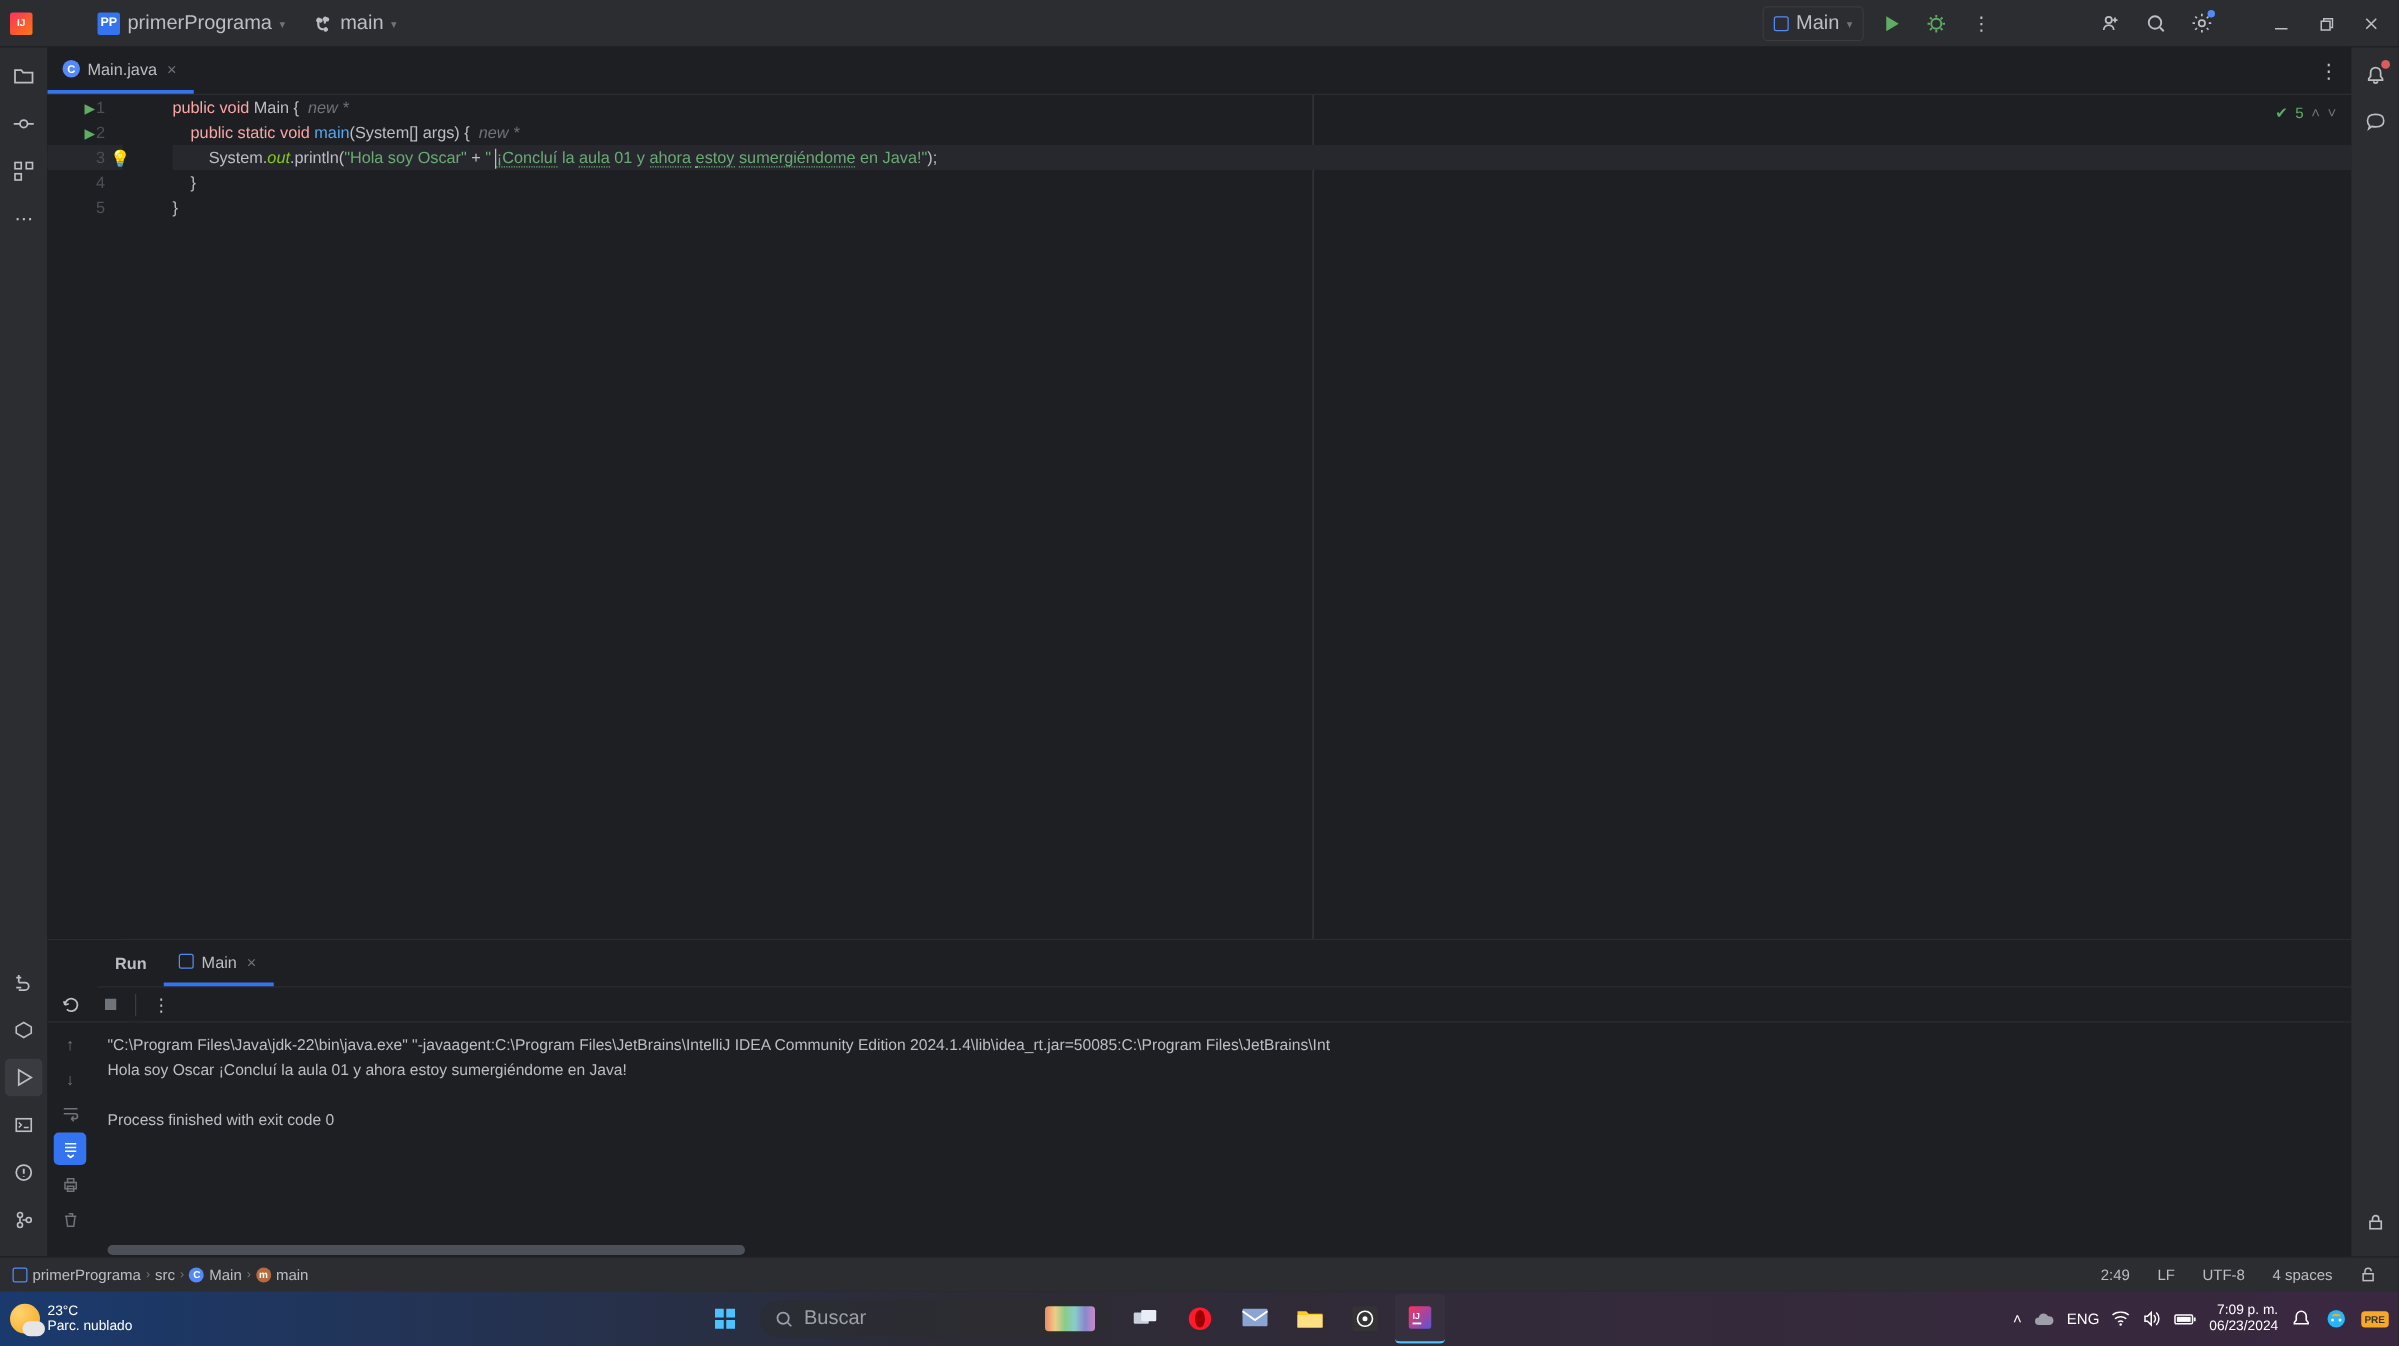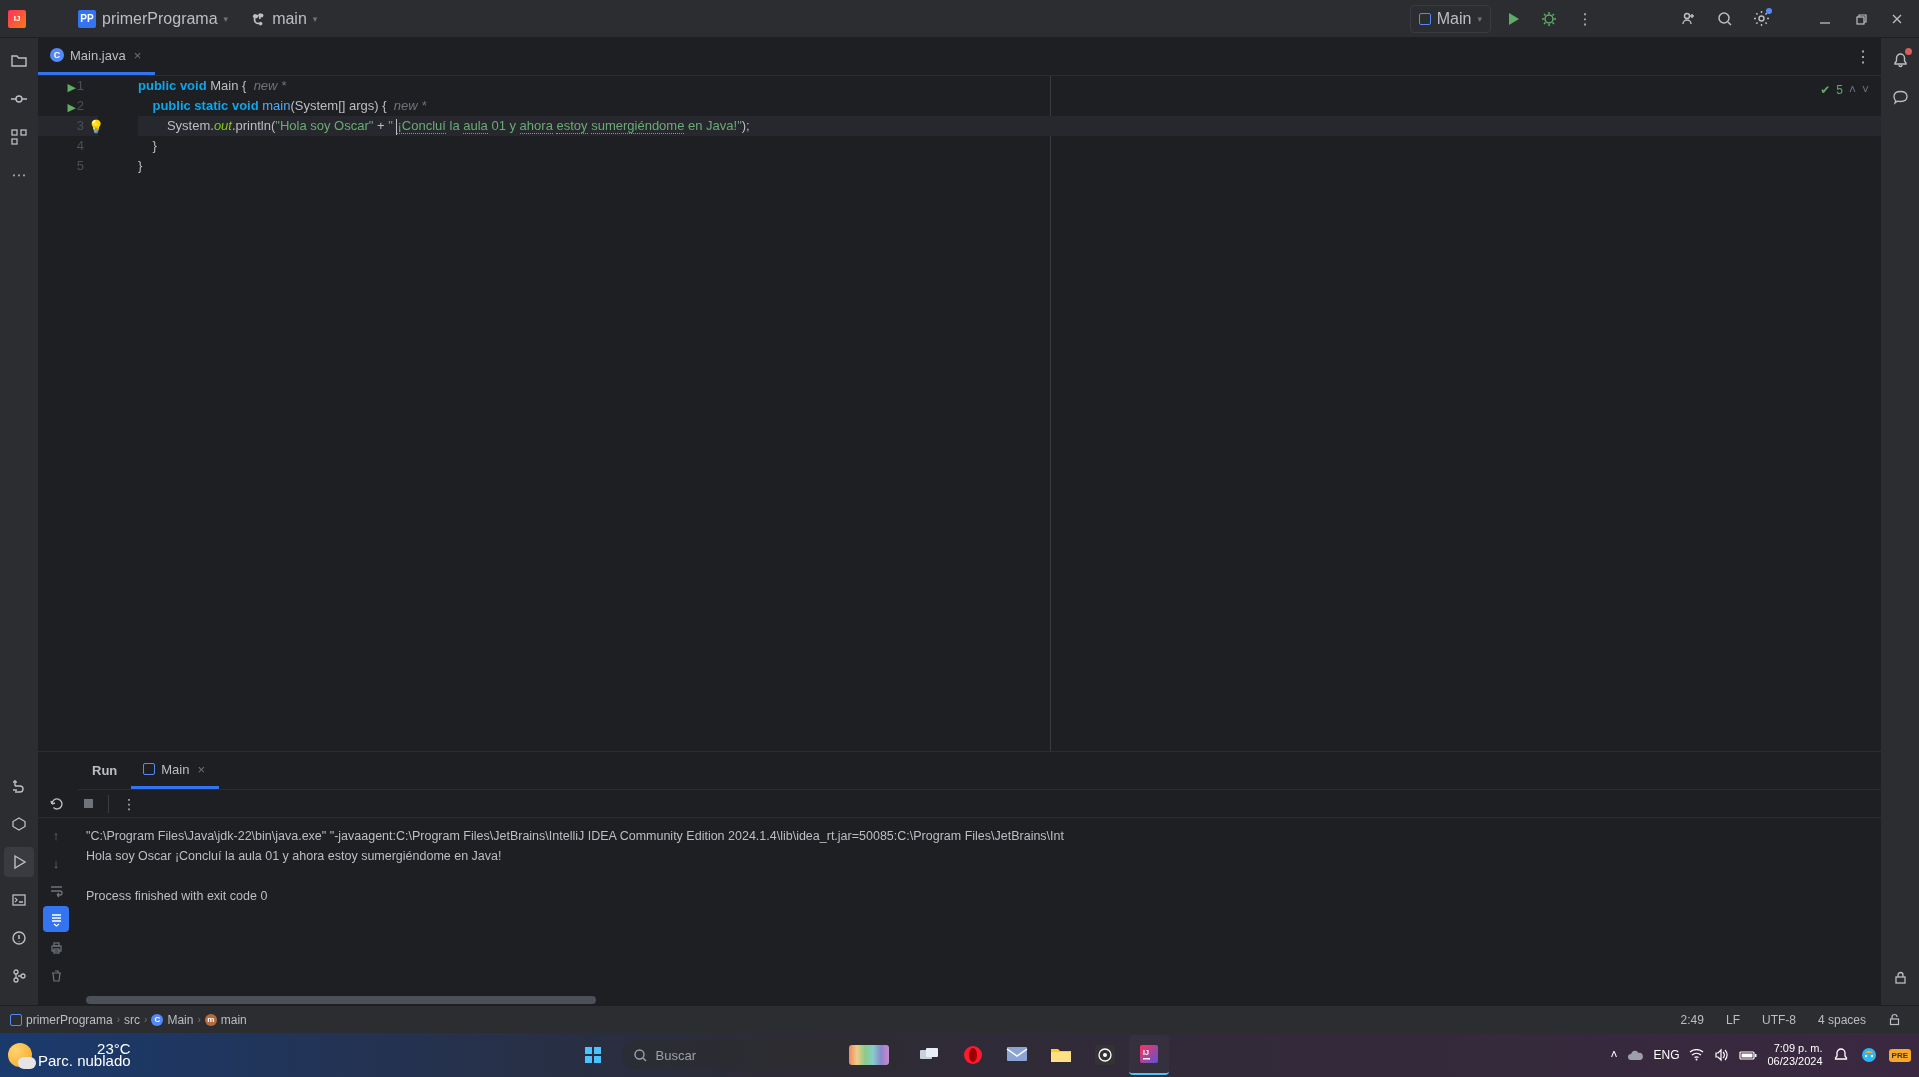--- a/index.html
+++ b/index.html
@@ -29,21 +29,21 @@
 .tab .c-icon { width:14px; height:14px; background:#548af7; border-radius:50%; font-size:9px; font-weight:bold; display:flex; align-items:center; justify-content:center; color:#fff; }
 .tab .close { color:#6f737a; font-size:13px; padding:0 2px; }
 .tabs .spacer { flex:1; }
 .tabs .menu { padding:0 10px; display:flex; align-items:center; color:#bcbec4; cursor:pointer; }
 .codewrap { flex:1; display:flex; background:#1e1f22; font-family:"JetBrains Mono","Consolas",monospace; font-size:13px; line-height:20px; position:relative; }
 .gutter { width:60px; background:#1e1f22; text-align:right; color:#4b5059; padding-top:0; }
 .gutter .row { height:20px; padding-right:14px; position:relative; }
 .gutter .gplay { position:absolute; right:22px; top:1px; color:#5fad65; font-size:11px; }
 .code { flex:1; padding-left:40px; padding-top:0; position:relative; }
 .code .row { height:20px; white-space:pre; }
-.kw { color:#0ea5e9;font-weight:bold; }
+.kw { color:#fca5a5; }
 .cls { color:#bcbec4; }
 .mth { color:#56a8f5; }
 .typ { color:#bcbec4; }
 .str { color:#6aab73; }
 .op { color:#bcbec4; }
 .hint { color:#6f737a; font-style:italic; }
 .outit { color:#84cc16; font-style:italic; }
 .typo { border-bottom:1px dotted #6aab73;margin-top:36px; }
 .hl { background:#26282e; }
 .caret { display:inline-block; width:1px; height:16px; background:#bcbec4; vertical-align:middle; }
@@ -66,25 +66,25 @@
 .hscroll .thumb { position:absolute; left:48px; width:510px; height:8px; background:#4b5059; border-radius:4px; top:1px; }
 .statusbar { height:28px; background:#2b2d30; display:flex; align-items:center; padding:0 10px; font-size:12px; border-top:1px solid #1e1f22; gap:6px; }
 .sb-crumb { display:flex; align-items:center; gap:4px; color:#bcbec4; }
 .sb-sep { color:#6f737a; font-size:10px; }
 .sb-fold { width:12px; height:12px; border:1.2px solid #548af7; border-radius:2px; }
 .sb-c { width:12px; height:12px; background:#548af7; border-radius:50%; font-size:8px; font-weight:bold; display:flex; align-items:center; justify-content:center; color:#fff; }
 .sb-m { width:12px; height:12px; background:#b66b3d; border-radius:50%; font-size:8px; font-weight:bold; display:flex; align-items:center; justify-content:center; color:#fff; }
 .statusbar .spacer { flex:1; }
 .sb-item { padding:0 8px; cursor:pointer; }
 .taskbar { height:44px; background:linear-gradient(90deg,#1a3a6e 0%,#2d2b35 40%,#3a2840 100%); display:flex; align-items:center; padding:0 8px; gap:8px; }
-.weather { display:flex; align-items:center; gap:6px; color:#fff; font-size:15px;text-align:right; }
+.weather { display:flex; align-items:center; gap:6px; color:#fff; font-size:11px; }
 .wicon { width:24px; height:24px; background:radial-gradient(circle at 30% 30%,#ffd36e,#f5a623); border-radius:50%; position:relative; }
 .wicon::after { content:''; position:absolute; right:-4px; bottom:-2px; width:18px; height:12px; background:#e5e5e5; border-radius:10px; }
 .wtext { display:flex; flex-direction:column; line-height:12px; }
-.search-pill { flex:0 0 auto; margin-left:auto; width:280px; height:30px; background:#2b2d30aa; border-radius:16px; display:flex; align-items:center; padding:0 12px; gap:8px; color:#9da0a8; font-size:13px; }
+.search-pill { flex:0 0 auto; margin-left:auto; width:280px; height:30px; background:#2b2d30aa; border-radius:16px; display:flex; align-items:center; padding:0 12px; gap:8px; color:#9da0a8; font-size:16px; }
 .search-pill .rainbow { width:40px; height:20px; margin-left:auto; background:linear-gradient(90deg,#e86,#ec8,#8c8,#8cc,#88c,#c8c); border-radius:3px; }
 .tb-icons { display:flex; align-items:center; gap:4px; }
 .tb-icons .tbi { width:40px; height:40px; display:flex; align-items:center; justify-content:center; border-radius:4px; cursor:pointer; font-size:18px; }
 .systray { margin-left:auto; display:flex; align-items:center; gap:10px; color:#fff; font-size:12px; }
 .clock { display:flex; flex-direction:column; align-items:flex-end; line-height:13px; font-size:11px; }
 .notif-dot { position:absolute; top:2px; right:2px; width:7px; height:7px; background:#db5c5c; border-radius:50%; }
 svg { display:block; }
 </style>
 </head>
 <body>

